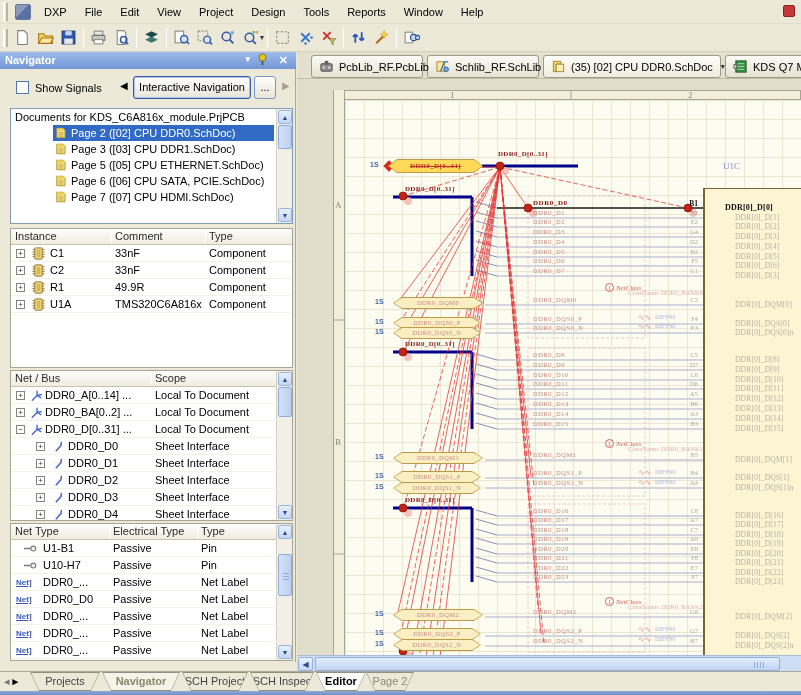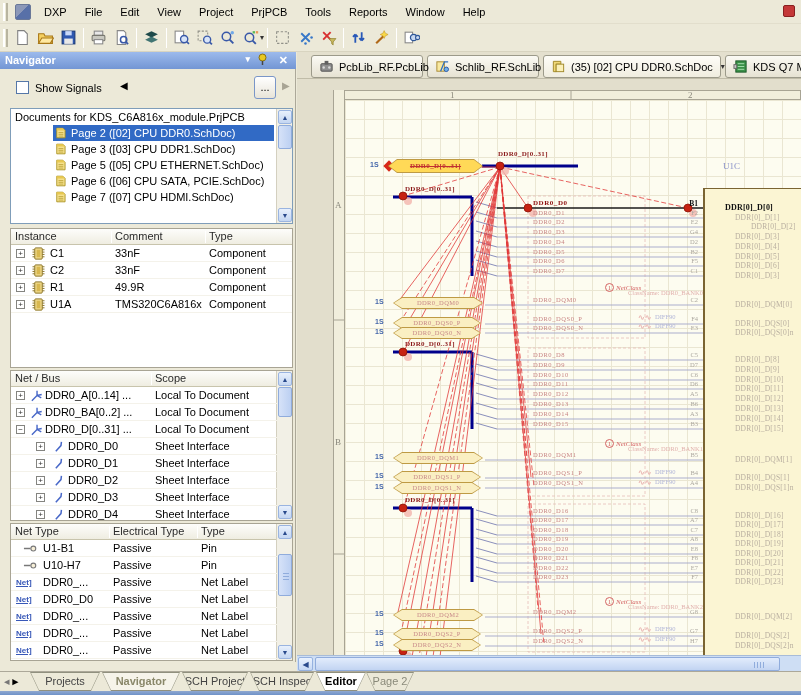--- a/index.html
+++ b/index.html
@@ -101,21 +101,21 @@
 
 <div id="menubar">
   <div class="grip"></div>
   <div id="app-logo"></div>
   <div id="menu-items" style="display: flex;">
       <span class="menu-item">DXP</span>
       <span class="menu-item">File</span>
       <span class="menu-item">Edit</span>
       <span class="menu-item">View</span>
       <span class="menu-item">Project</span>
-      <span class="menu-item">PrjPCB</span>
+      <span class="menu-item">Design</span>
       <span class="menu-item">Tools</span>
       <span class="menu-item">Reports</span>
       <span class="menu-item">Window</span>
       <span class="menu-item">Help</span>
     </div>
   <div id="menu-close"></div>
 </div>
 <div id="toolbar">
   <div class="grip"></div>
   <div id="toolbar-items" style="display:flex;align-items:center">
@@ -242,20 +242,21 @@
           <circle cx="5.5" cy="4.5" r="3.5" fill="#E8C820" stroke="#887010"></circle>
           <path d="M5.5 8v4" stroke="#444" stroke-width="1.5"></path>
         </svg>
     </span>
     <span class="ph-ic" style="right:8px;font-size:11px;font-weight:bold">✕</span>
   </div>
   <div id="controls">
     <div id="show-signals-box"></div>
     <span id="show-signals-label">Show Signals</span>
     <span class="nav-arrow" style="left:120px;color:#000">◀</span>
+    <div id="inav-btn">Interactive Navigation</div>
     <div id="more-btn">...</div>
     <span class="nav-arrow" style="left:282px;color:#A8A494">▶</span>
   </div>
   <div class="listbox" id="docs-list">
     <div class="hdr-row">Documents for KDS_C6A816x_module.PrjPCB</div>
     <div id="docs-rows">
         <div class="doc-row sel">
           <div class="selband"></div>
           <div class="tree-ic"><svg xmlns="http://www.w3.org/2000/svg" viewBox="0 0 16 16">
               <path d="M2 2.5h7l2.5 2.5v8.5H2z" fill="#F5E08C" stroke="#A8901C"></path>
@@ -671,21 +672,21 @@
       <span class="schtxt sref" style="left: 73px; top: 82px;">1S</span>
       <span class="schtxt buslabel" style="left: 108px; top: 106px;">DDR0_D[0..31]</span>
       <span class="schtxt netlabel hl" style="left: 236px; top: 120px;">DDR0_D0</span>
       <span class="schtxt pinnum hl" style="left: 371px; top: 120px;">B1</span>
       <span class="schtxt pinname hl" style="left: 428px; top: 124px;">DDR[0]_D[0]</span>
       <span class="schtxt netlabel" style="left: 236px; top: 130px;">DDR0_D1</span>
       <span class="schtxt pinnum" style="left: 371px; top: 130px;">F2</span>
       <span class="schtxt pinname" style="left: 438px; top: 134px;">DDR[0]_D[1]</span>
       <span class="schtxt netlabel" style="left: 236px; top: 139px;">DDR0_D2</span>
       <span class="schtxt pinnum" style="left: 371px; top: 139px;">E2</span>
-      <span class="schtxt pinname" style="left: 438px; top: 143px; margin-left: 16px;">DDR[0]_D[2]</span>
+      <span class="schtxt pinname" style="left: 438px; top: 143px;">DDR[0]_D[2]</span>
       <span class="schtxt netlabel" style="left: 236px; top: 149px;">DDR0_D3</span>
       <span class="schtxt pinnum" style="left: 371px; top: 149px;">G4</span>
       <span class="schtxt pinname" style="left: 438px; top: 153px;">DDR[0]_D[3]</span>
       <span class="schtxt netlabel" style="left: 236px; top: 159px;">DDR0_D4</span>
       <span class="schtxt pinnum" style="left: 371px; top: 159px;">D2</span>
       <span class="schtxt pinname" style="left: 438px; top: 163px;">DDR[0]_D[4]</span>
       <span class="schtxt netlabel" style="left: 236px; top: 169px;">DDR0_D5</span>
       <span class="schtxt pinnum" style="left: 371px; top: 169px;">B2</span>
       <span class="schtxt pinname" style="left: 438px; top: 173px;">DDR[0]_D[5]</span>
       <span class="schtxt netlabel" style="left: 236px; top: 178px;">DDR0_D6</span>

